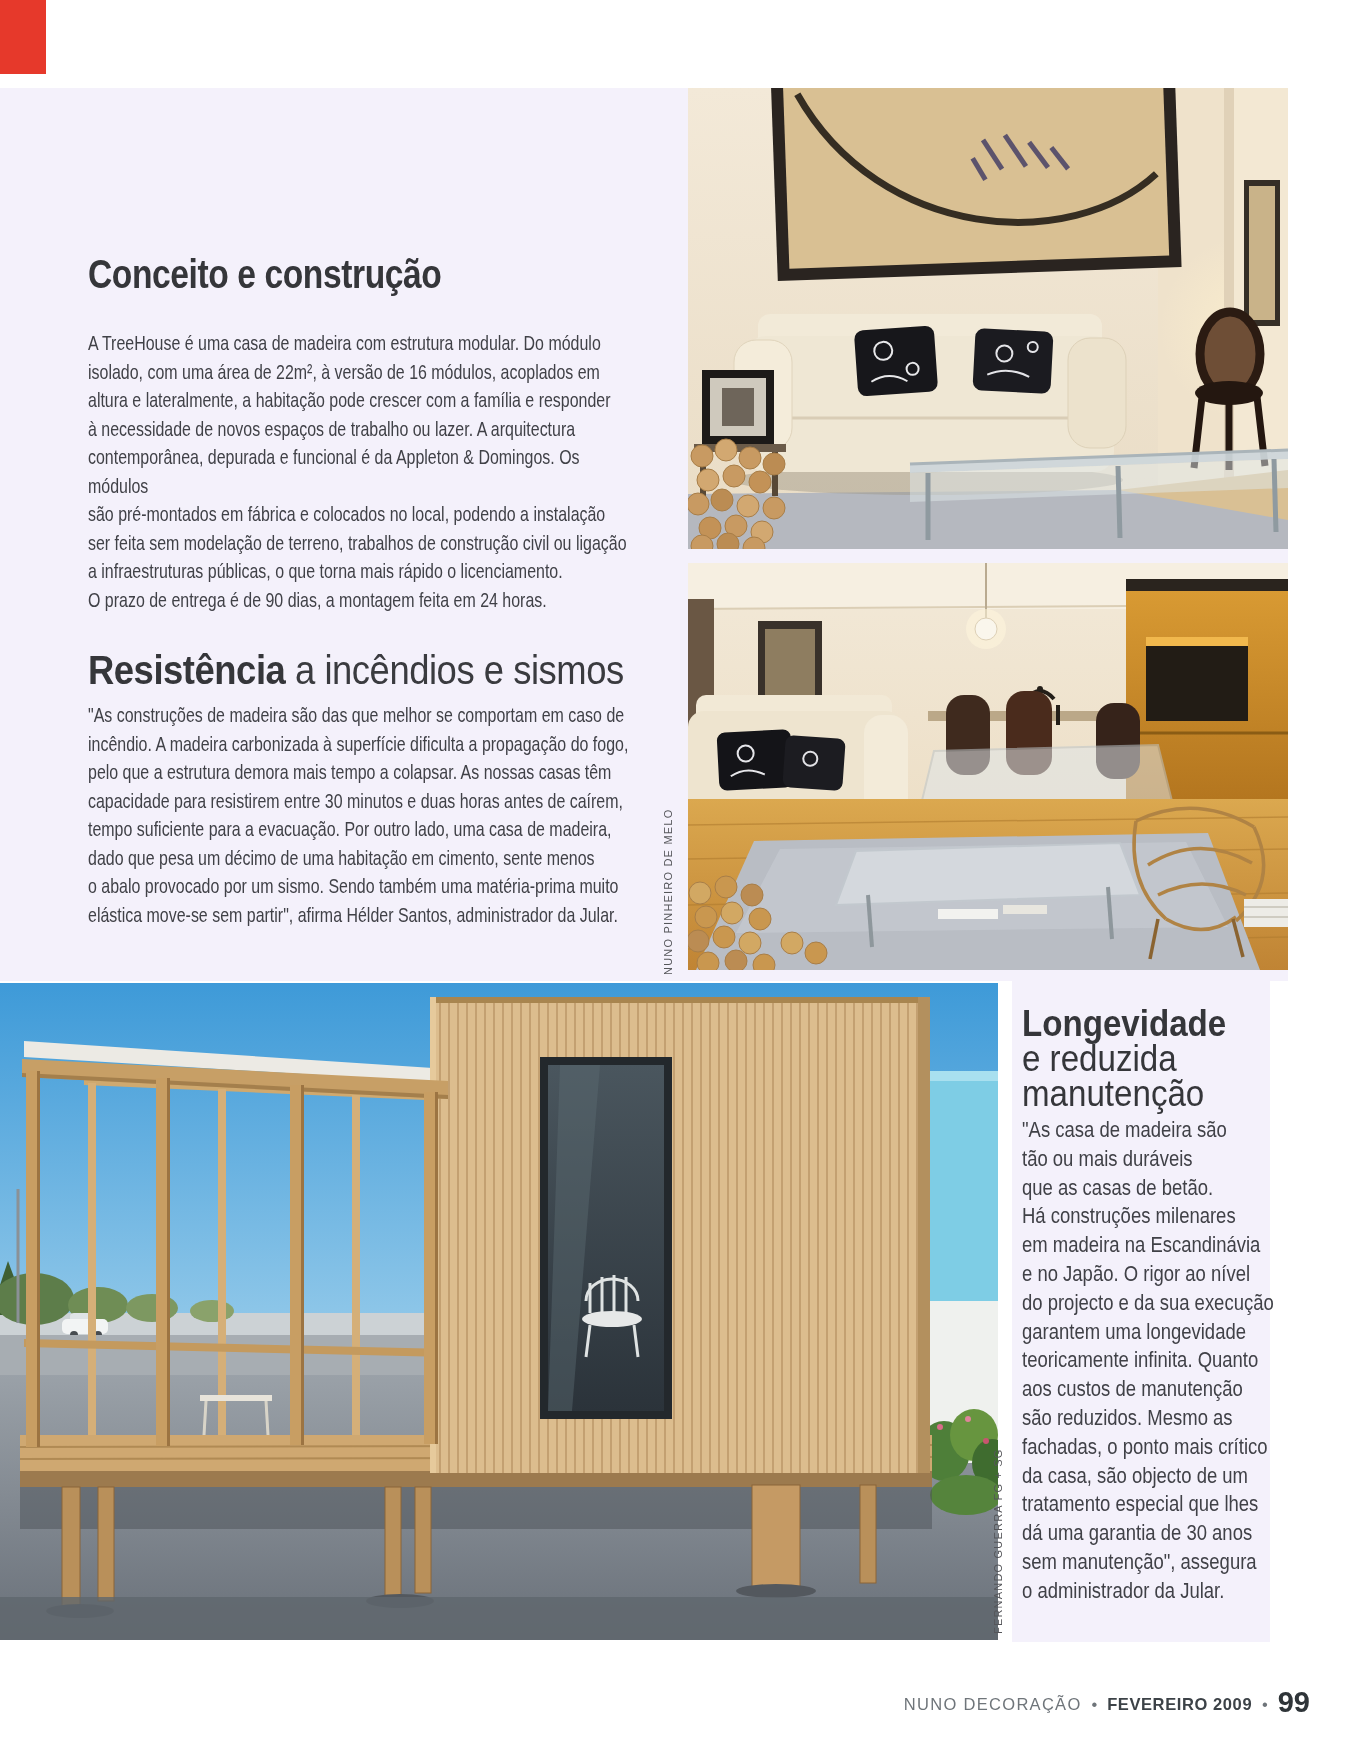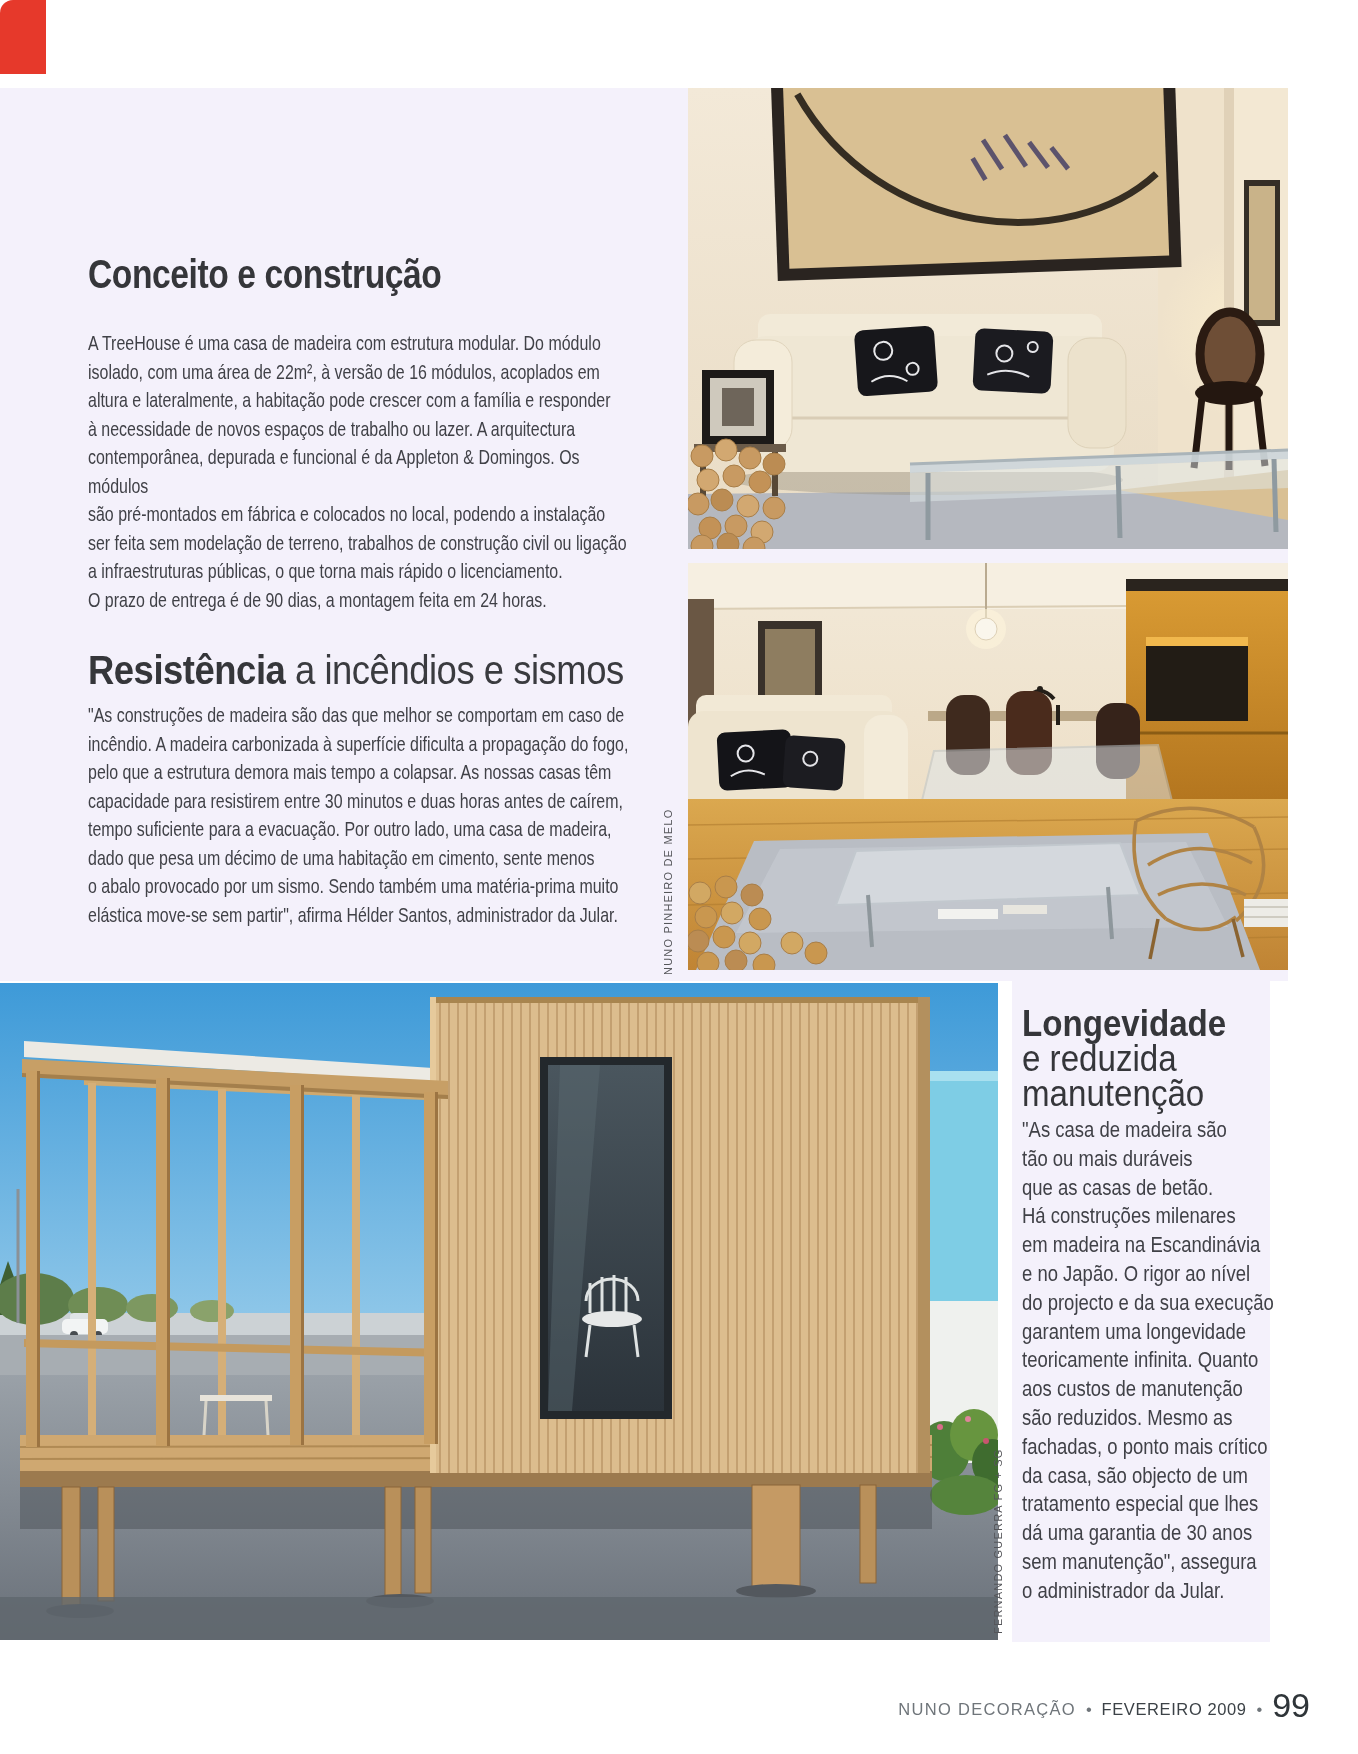--- a/index.html
+++ b/index.html
@@ -1,19 +1,19 @@
 <!DOCTYPE html>
 <html><head>
 <meta charset="utf-8">
 <style>
   * { margin:0; padding:0; box-sizing:border-box; }
   html,body { background:#ffffff; }
   .page {
     position:relative; width:1358px; height:1754px; background:#ffffff;
-    font-family:"Liberation Sans", sans-serif; overflow:hidden;border-radius:13px;
+    font-family:"Liberation Sans", sans-serif; overflow:hidden;
   }
   .red-tab { position:absolute; left:0; top:0; width:46px; height:74px; background:#e6392b; }
   .panel { position:absolute; background:#f4f1fb; }
   .panel-top { left:0; top:88px; width:1288px; height:893px; }
   .panel-right { left:1012px; top:981px; width:258px; height:661px; }
 
   .photo { position:absolute; overflow:hidden; }
   .photo svg { display:block; }
   .photo-1 { left:688px; top:88px;  width:600px; height:461px; }
   .photo-2 { left:688px; top:563px; width:600px; height:407px; }
@@ -53,23 +53,23 @@
     position:absolute; font-size:11px; letter-spacing:1.2px; color:#55565a;
     writing-mode:vertical-rl; transform:rotate(180deg); white-space:nowrap;
   }
   .credit-1 { left:662px; top:815px;  height:160px; }
   .credit-2 { left:992px; top:1448px; height:186px; }
 
   .footer {
     position:absolute; left:0; right:48px; top:1686px; text-align:right;
     font-size:16.5px; color:#6f757a; letter-spacing:1.3px; white-space:nowrap;
   }
-  .footer .f-issue { font-weight:400; color:#3c4247; letter-spacing:0.6px; }
+  .footer .f-issue { font-weight:700; color:#3c4247; letter-spacing:0.6px; }
   .footer .f-dot { color:#6f757a; letter-spacing:0; padding:0 4px; }
-  .footer .f-page { font-weight:400; font-size:34px; color:#2f3539; letter-spacing:0; vertical-align:-2px; }
+  .footer .f-page { font-weight:700; font-size:29px; color:#2f3539; letter-spacing:0; vertical-align:-2px; }
 </style>
 </head>
 <body>
 
 <div class="page">
 
   <div class="red-tab"></div>
   <div class="panel panel-top"></div>
   <div class="panel panel-right"></div>
 

